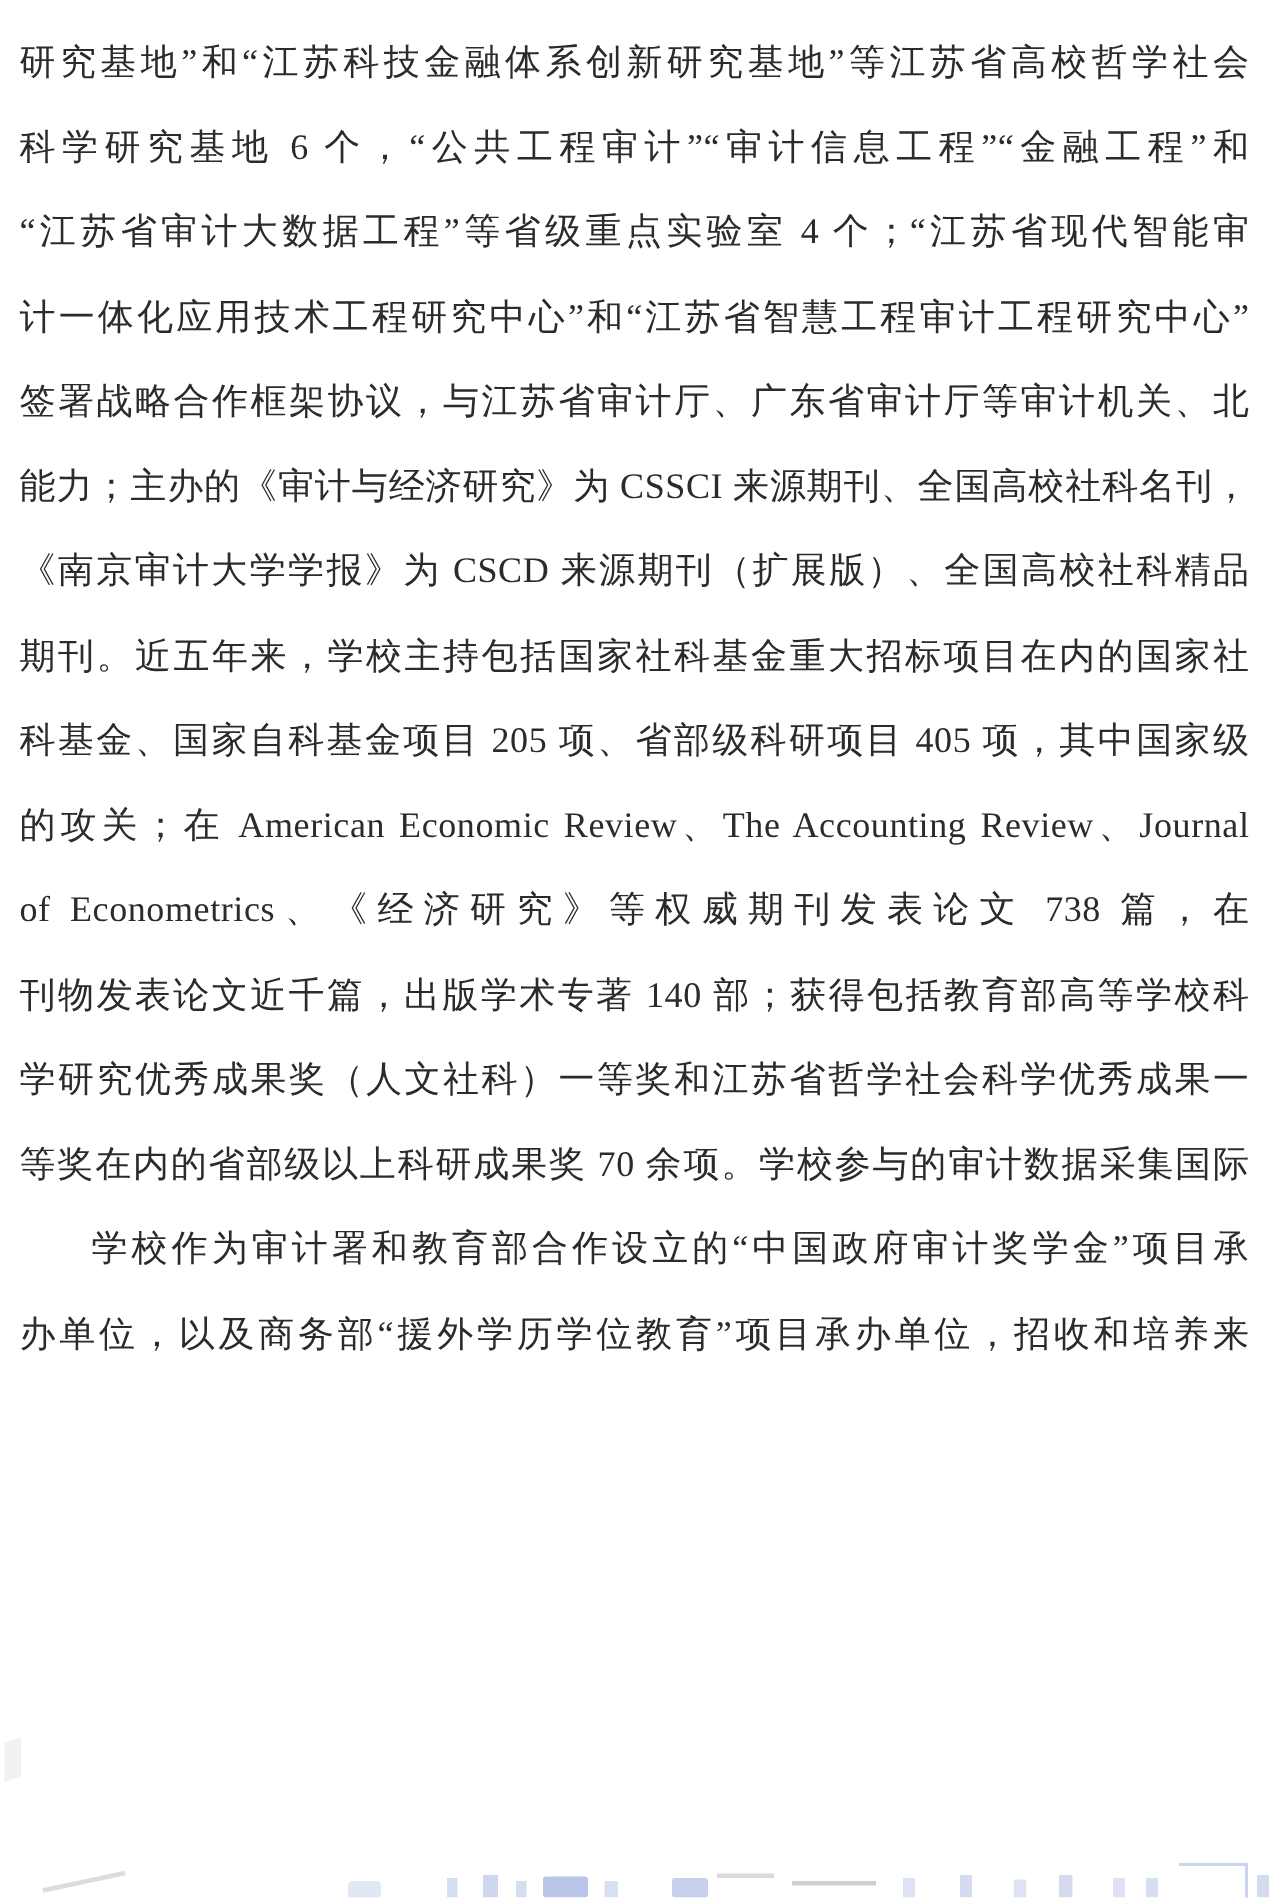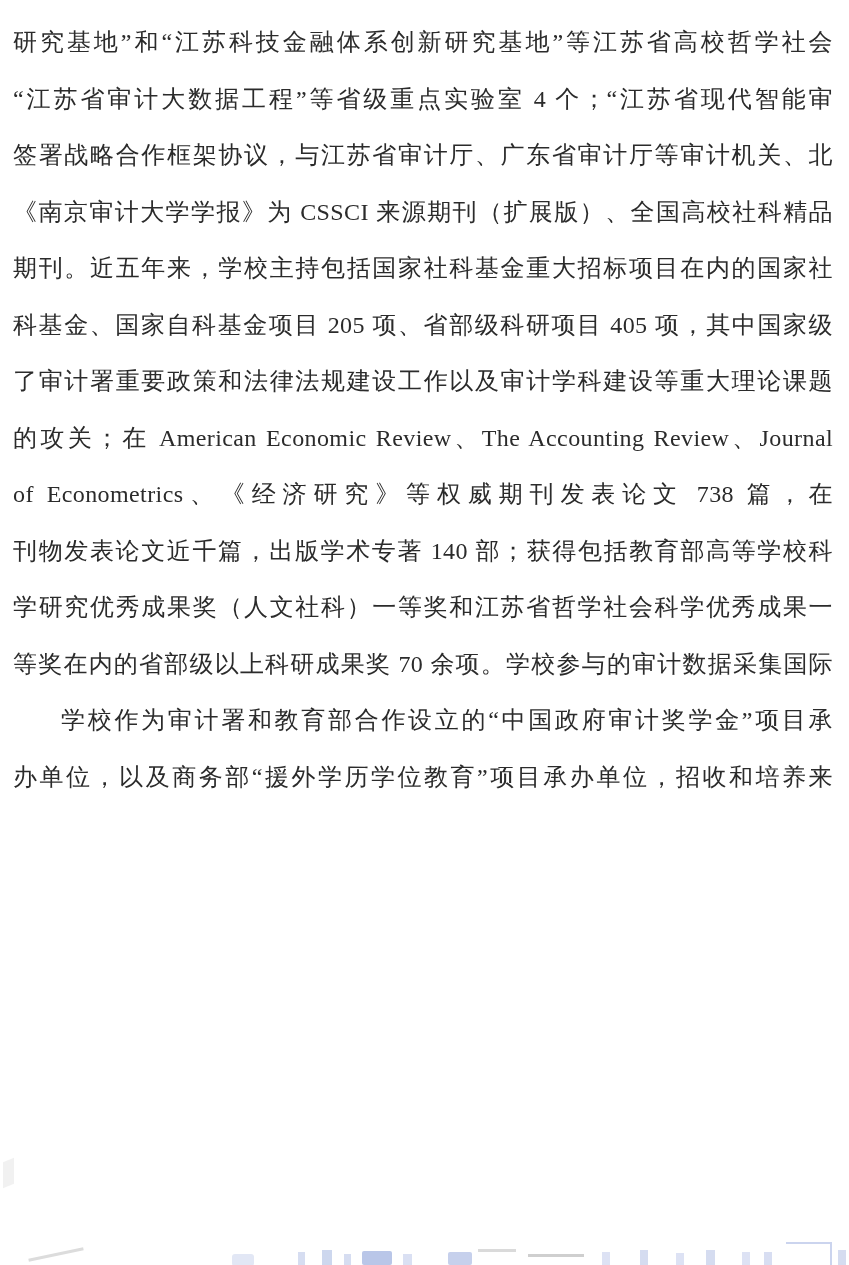--- a/index.html
+++ b/index.html
@@ -64,26 +64,28 @@
   .wm-bar-10     { left: 764px; top: 1252px; width: 8px;  height: 13px; background: #d8def2; }
   .wm-bar-11     { left: 838px; top: 1250px; width: 8px;  height: 15px; background: #d5dcf0; }
 </style>
 </head>
 <body>
 
 <div class="page">
 
   <div class="textblock">
     <div class="line">研究基地”和“江苏科技金融体系创新研究基地”等江苏省高校哲学社会</div>
+    <div class="line">科学研究基地 6 个，“公共工程审计”“审计信息工程”“金融工程”和</div>
     <div class="line">“江苏省审计大数据工程”等省级重点实验室 4 个；“江苏省现代智能审</div>
+    <div class="line">计一体化应用技术工程研究中心”和“江苏省智慧工程审计工程研究中心”</div>
     <div class="line">签署战略合作框架协议，与江苏省审计厅、广东省审计厅等审计机关、北</div>
-    <div class="line">《南京审计大学学报》为 CSSCI 来源期刊（扩展版）、全国高校社科精品</div>
+    <div class="line">能力；主办的《审计与经济研究》为 CSSCI 来源期刊、全国高校社科名刊，</div>
+    <div class="line">《南京审计大学学报》为 CSCD 来源期刊（扩展版）、全国高校社科精品</div>
     <div class="line">期刊。近五年来，学校主持包括国家社科基金重大招标项目在内的国家社</div>
     <div class="line">科基金、国家自科基金项目 205 项、省部级科研项目 405 项，其中国家级</div>
-    <div class="line">了审计署重要政策和法律法规建设工作以及审计学科建设等重大理论课题</div>
     <div class="line">的攻关；在 American Economic Review、The Accounting Review、Journal</div>
     <div class="line">of Econometrics、《经济研究》等权威期刊发表论文 738 篇，在 CSSCI/CSCD</div>
     <div class="line">刊物发表论文近千篇，出版学术专著 140 部；获得包括教育部高等学校科</div>
     <div class="line">学研究优秀成果奖（人文社科）一等奖和江苏省哲学社会科学优秀成果一</div>
     <div class="line">等奖在内的省部级以上科研成果奖 70 余项。学校参与的审计数据采集国际</div>
     <div class="line indent">学校作为审计署和教育部合作设立的“中国政府审计奖学金”项目承</div>
     <div class="line">办单位，以及商务部“援外学历学位教育”项目承办单位，招收和培养来</div>
   </div>
 
   <div class="wm wm-left-mark"></div>

